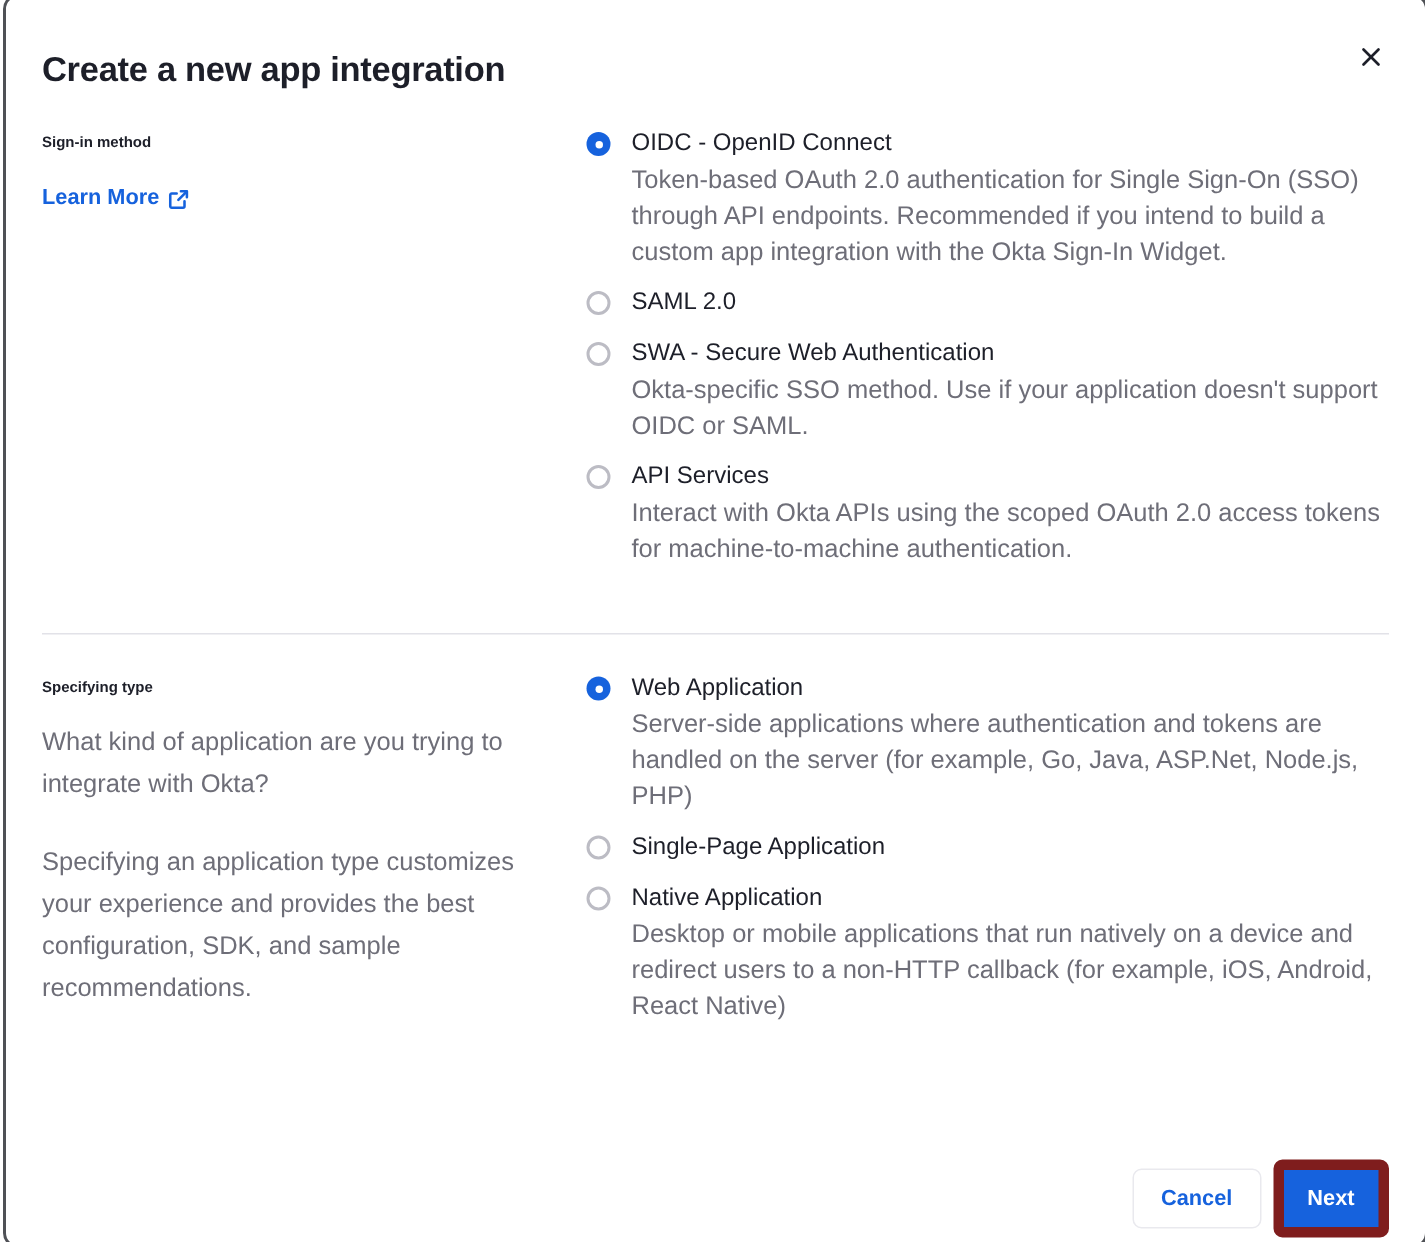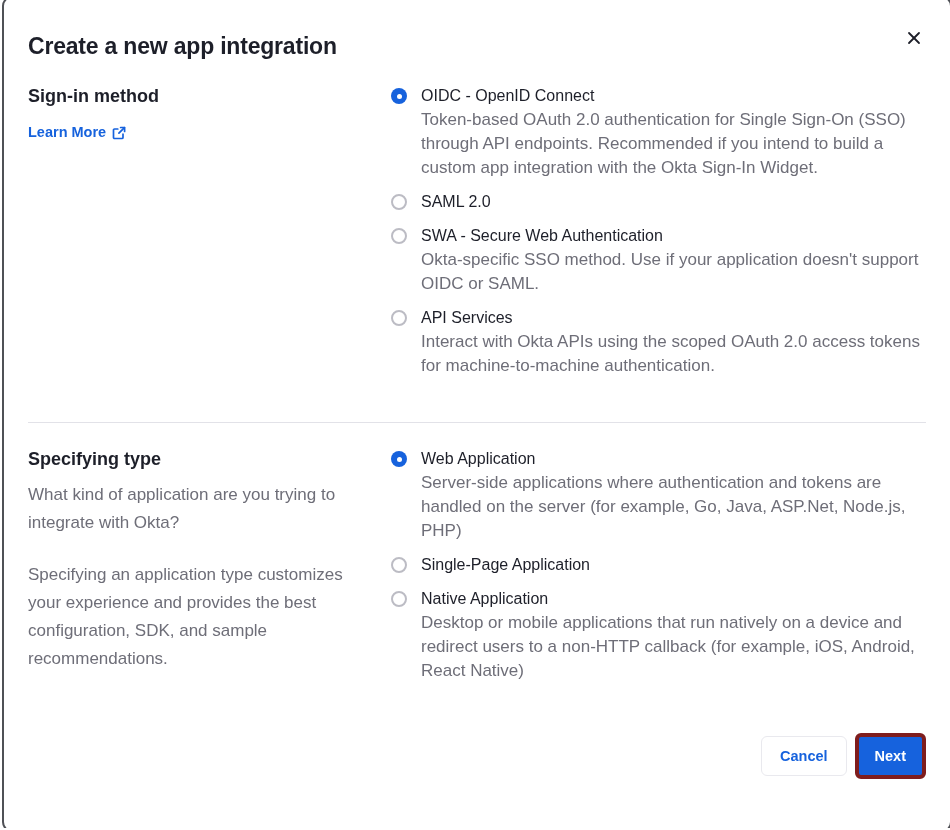--- a/index.html
+++ b/index.html
@@ -13,21 +13,21 @@
   .modal-header { margin-top:32px; position:relative; }
   .modal-title { font-size:23px; line-height:32px; font-weight:700; color:#1d1f29; letter-spacing:-0.2px; }
   .close-btn { position:absolute; top:-6px; right:-2px; width:28px; height:28px;
     display:flex; align-items:center; justify-content:center; cursor:pointer; background:none; border:none; }
   .close-btn svg { display:block; }
 
   .section { display:flex; margin-top:22px; }
   .left-col { flex:0 0 335px; margin-right:28px; }
   .right-col { flex:1; min-width:0; }
 
-  .col-heading { font-size:18px; line-height:24px; font-weight:700; color:#1d1f29; }
+  .col-heading { font-size:10px; line-height:24px; font-weight:700; color:#1d1f29; }
   .left-para { font-size:17px; line-height:28px; color:#6e6e78; margin-top:10px; }
   .left-para + .left-para { margin-top:24px; }
 
   .learn-more { display:inline-flex; align-items:center; gap:6px; margin-top:14px;
     font-size:14.5px; line-height:20px; font-weight:700; color:#1662dd; text-decoration:none; cursor:pointer; }
   .learn-more svg { display:block; margin-top:1px; }
 
   .option { display:flex; margin-bottom:10px; cursor:pointer; }
   .radio { flex:0 0 16px; width:16px; height:16px; border-radius:50%;
     border:2px solid #bcbcc4; background:#fff; margin-top:4px; margin-right:14px; position:relative; }
@@ -35,23 +35,23 @@
   .radio.selected::after { content:""; position:absolute; left:50%; top:50%; width:5px; height:5px;
     margin:-2.5px 0 0 -2.5px; border-radius:50%; background:#fff; }
   .opt-body { flex:1; min-width:0; }
   .opt-label { font-size:16px; line-height:24px; font-weight:400; color:#1d1f29; }
   .opt-desc { font-size:17px; line-height:24px; color:#6e6e78; }
 
   .divider { border:none; border-top:1px solid #e2e2e8; margin:34px 0 24px 0; }
 
   .footer { display:flex; justify-content:flex-end; align-items:center; gap:8px; margin-top:40px; }
   .btn { font-family:"Liberation Sans", sans-serif; font-size:14.5px; font-weight:700;
-    line-height:18px; border-radius:6px; padding:10px 16px; cursor:pointer; }
+    line-height:18px; border-radius:6px; padding:10px 16px; cursor:pointer;margin-top:40px; }
   .btn-cancel { background:#fff; color:#1662dd; border:1px solid #e9e9ee; padding:10px 18px; }
-  .btn-next { background:#1662dd; color:#ffffff; border:4px solid #7f1d1d; }
+  .btn-next { background:#1662dd; color:#ffffff; border:7px solid #7f1d1d; }
 </style>
 </head>
 <body>
 
 <div class="stage">
   <div class="modal">
 
     <div class="modal-header">
       <h1 class="modal-title">Create a new app integration</h1>
       <button class="close-btn" aria-label="Close">

